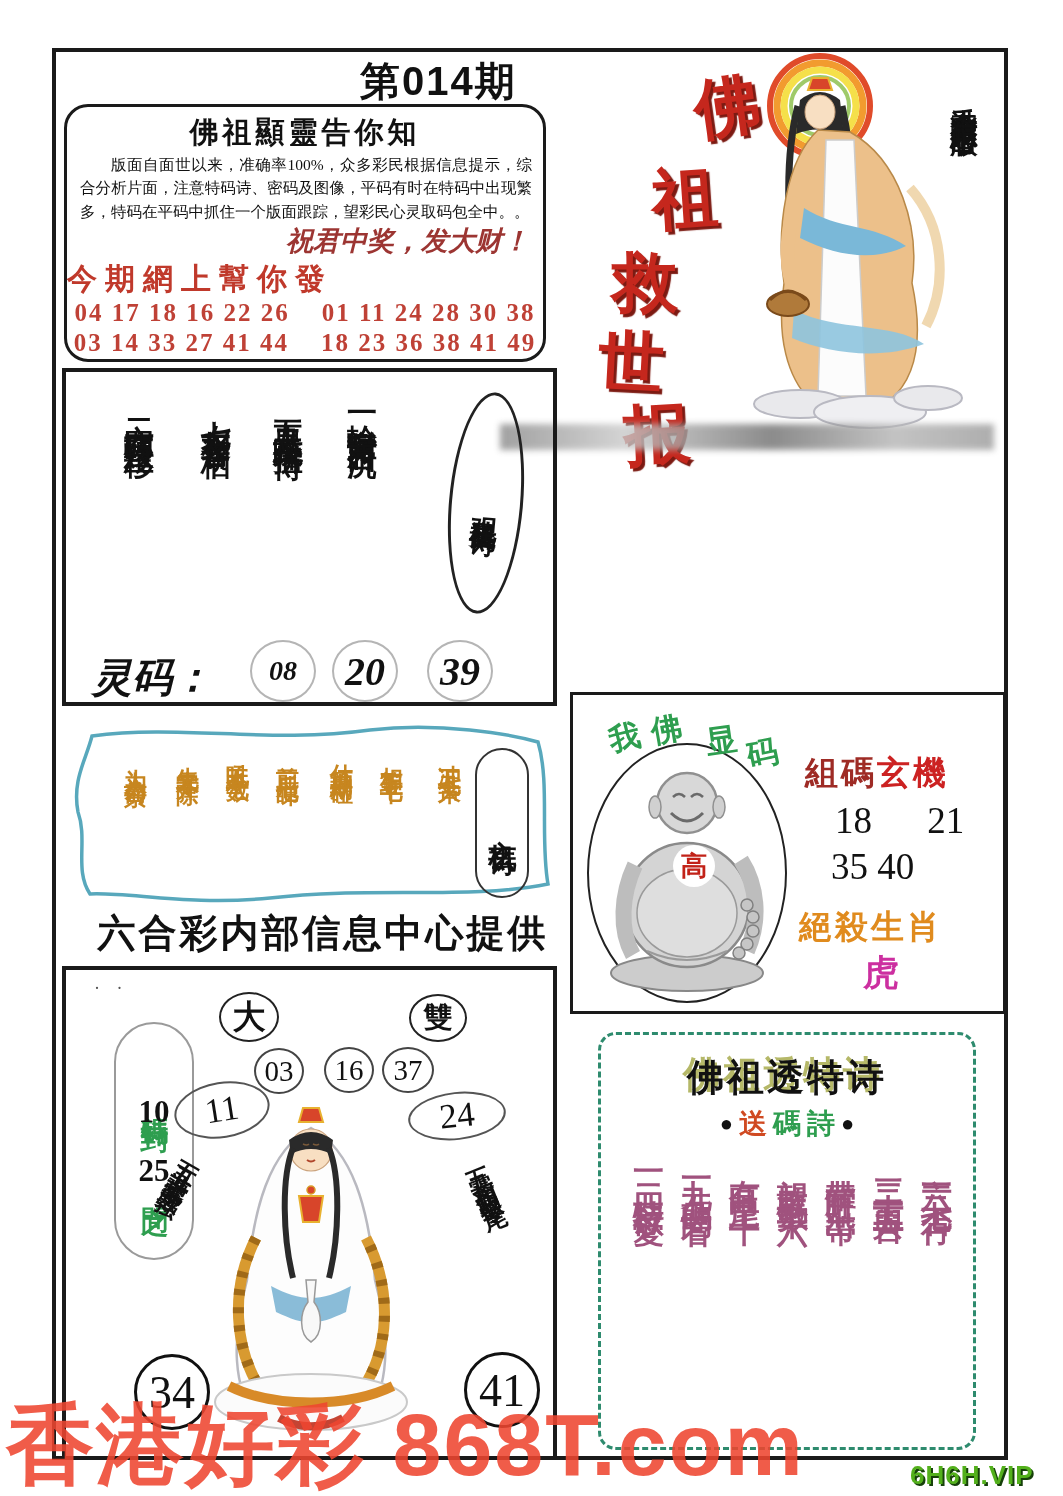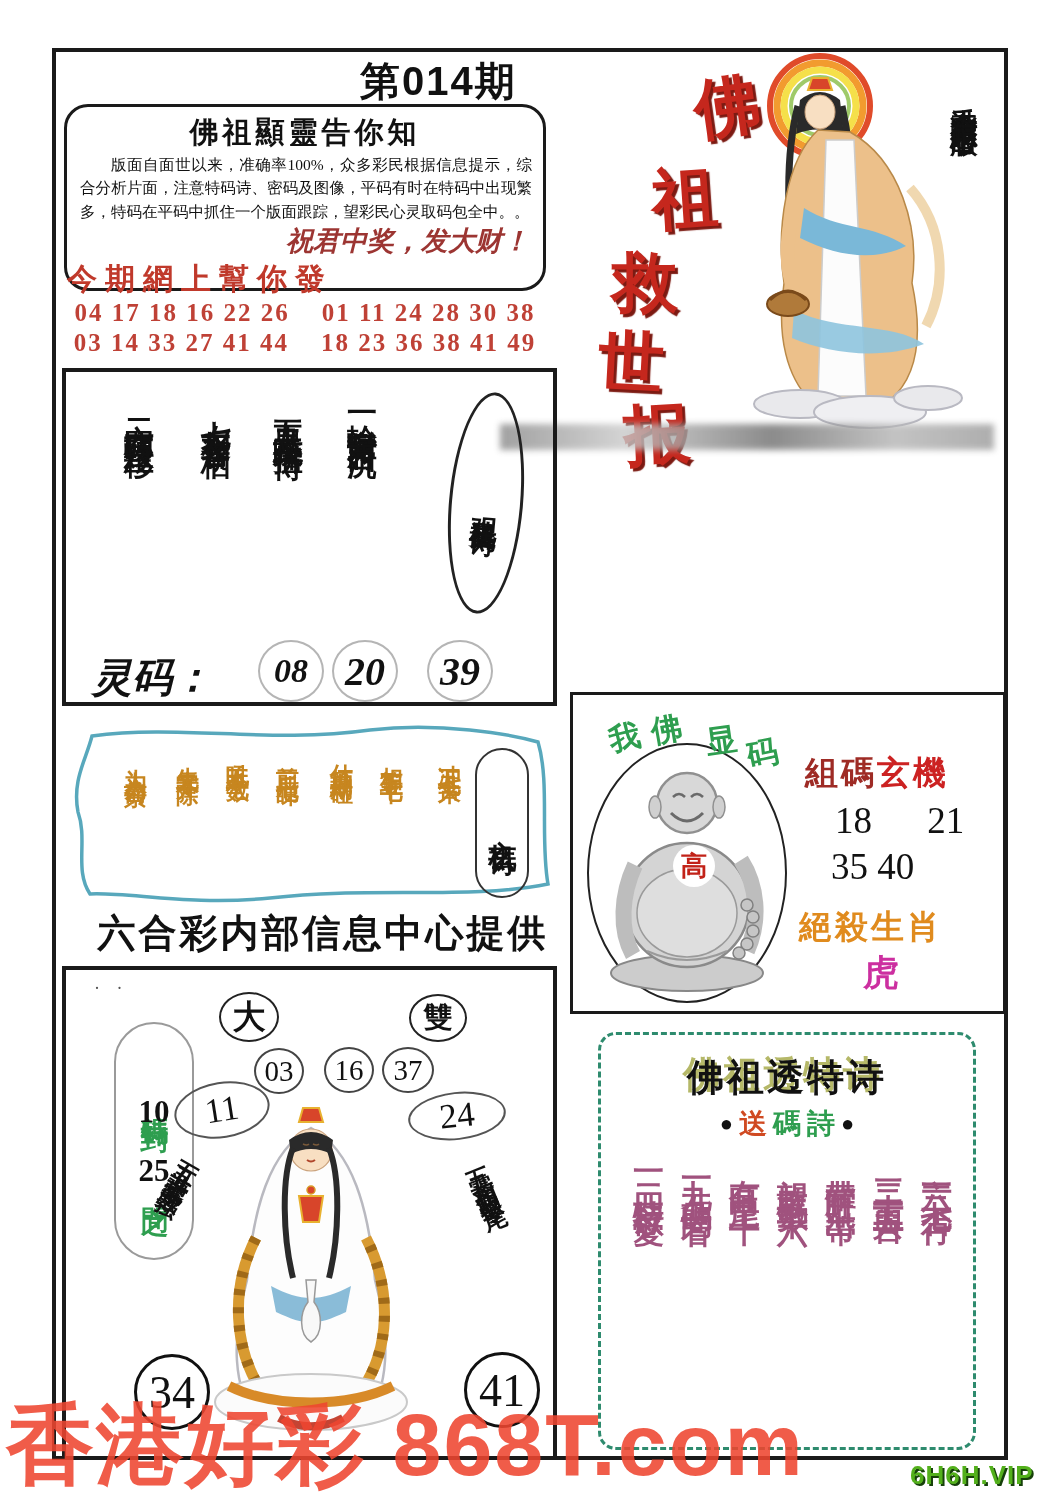--- a/index.html
+++ b/index.html
@@ -34,21 +34,21 @@
 </style>
 </head>
 <body>
 
 <div id="page">
 
   <div class="abs outer-box" style="left:52px;top:48px;width:956px;height:1412px;"></div>
 
   <div class="abs sans" style="left:360px;top:54px;font-size:40px;font-weight:bold;letter-spacing:2px;">第014期</div>
 
-  <div class="abs round-box" style="left:64px;top:104px;width:482px;height:187px;">
+  <div class="abs round-box" style="left:64px;top:104px;width:482px;height:258px;">
     <div class="abs sans" style="left:0;top:6px;width:100%;text-align:center;font-size:29px;font-weight:bold;letter-spacing:4px;">佛祖顯靈告你知</div>
     <div class="abs" style="left:13px;top:46px;width:452px;font-size:15.5px;line-height:1.5;text-align:justify;text-indent:2em;">版面自面世以来，准确率100%，众多彩民根据信息提示，综合分析片面，注意特码诗、密码及图像，平码有时在特码中出现繁多，特码在平码中抓住一个版面跟踪，望彩民心灵取码包全中。。</div>
     <div class="abs" style="left:0;top:116px;width:462px;text-align:right;font-size:27px;font-weight:bold;font-style:italic;color:#9c3532;">祝君中奖，发大财！</div>
     <div class="abs" style="left:0;top:152px;width:100%;font-size:30px;font-weight:bold;color:#c0392b;letter-spacing:8px;">今期網上幫你發</div>
     <div class="abs" style="left:0;top:192px;width:100%;display:flex;justify-content:center;gap:32px;">
       <span class="red-num">04 17 18 16 22 26</span>
       <span class="red-num">01 11 24 28 30 38</span>
     </div>
     <div class="abs" style="left:0;top:222px;width:100%;display:flex;justify-content:center;gap:32px;">
       <span class="red-num">03 14 33 27 41 44</span>
@@ -92,21 +92,21 @@
 
   <div class="abs sq-box" style="left:62px;top:368px;width:495px;height:338px;">
     <div class="abs oval ctr" style="left:383px;top:20px;width:74px;height:222px;transform:rotate(5deg);">
       <div class="v" style="font-size:27px;font-weight:bold;letter-spacing:3px;">观音灵码诗</div>
     </div>
     <div class="abs v poem-col" style="left:281px;top:24px;">一輪彎月將西沉</div>
     <div class="abs v poem-col" style="left:207px;top:24px;">五更天曉又拼博</div>
     <div class="abs v poem-col" style="left:135px;top:24px;">七夕相會各一栖</div>
     <div class="abs v poem-col" style="left:58px;top:24px;">二六門轉八星移</div>
     <div class="abs" style="left:26px;top:278px;font-size:40px;font-weight:bold;font-style:italic;">灵码：</div>
-    <div class="abs gcirc ctr" style="left:192px;top:268px;width:66px;height:62px;font-size:34px;font-weight:bold;font-style:italic;">08</div>
+    <div class="abs gcirc ctr" style="left:184px;top:268px;width:66px;height:62px;font-size:28px;font-weight:bold;font-style:italic;">08</div>
     <div class="abs gcirc ctr" style="left:266px;top:268px;width:66px;height:62px;font-size:40px;font-weight:bold;font-style:italic;">20</div>
     <div class="abs gcirc ctr" style="left:361px;top:268px;width:66px;height:62px;font-size:40px;font-weight:bold;font-style:italic;">39</div>
   </div>
 
   <div class="abs" style="left:70px;top:720px;width:487px;height:188px;">
     <svg class="abs" style="left:0;top:0;" width="487" height="188" viewBox="0 0 487 188">
       <path d="M22,16 C110,4 200,24 300,10 C370,2 440,14 468,22 C480,62 470,120 478,164 C400,180 300,166 200,178 C120,186 60,172 20,174 C4,150 18,120 8,92 C2,60 16,40 22,16 Z" fill="#ffffff" stroke="#58a8bc" stroke-width="3.5"></path>
     </svg>
     <div class="abs ctr" style="left:405px;top:28px;width:54px;height:150px;border:2.5px solid #333;border-radius:28px;">
       <div class="v" style="font-size:28px;font-weight:bold;letter-spacing:4px;">玄机诗</div>

